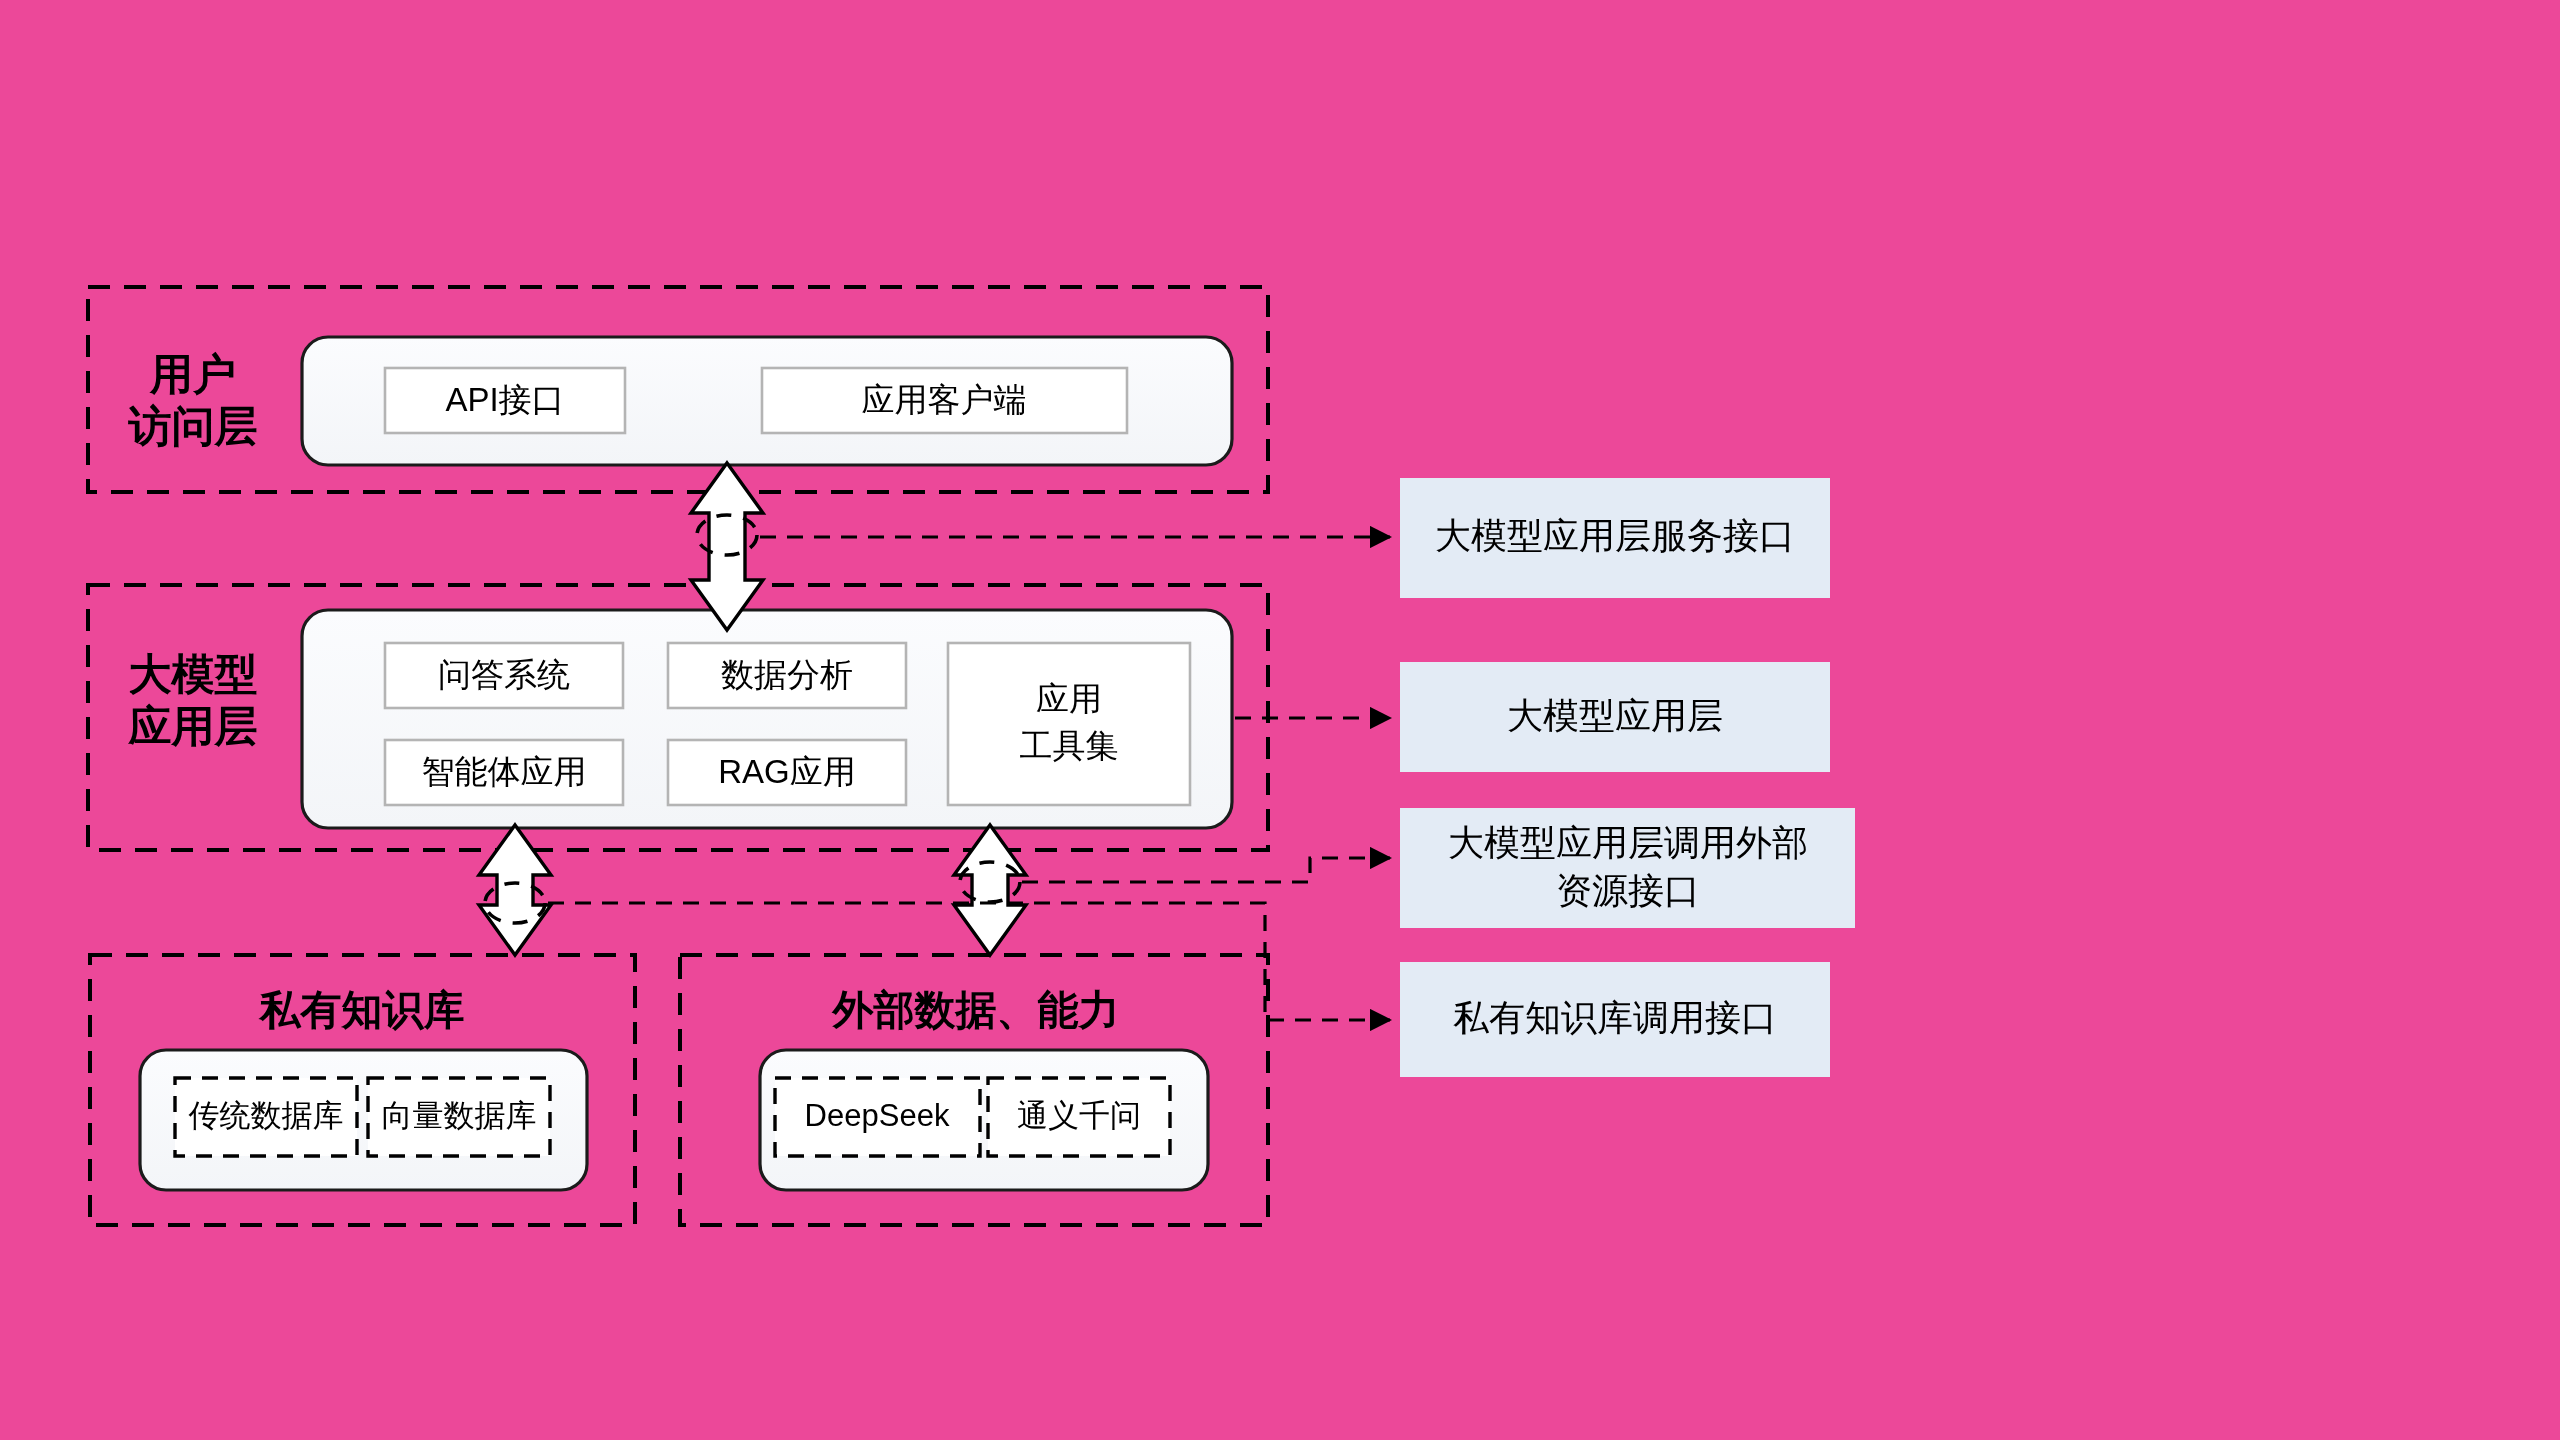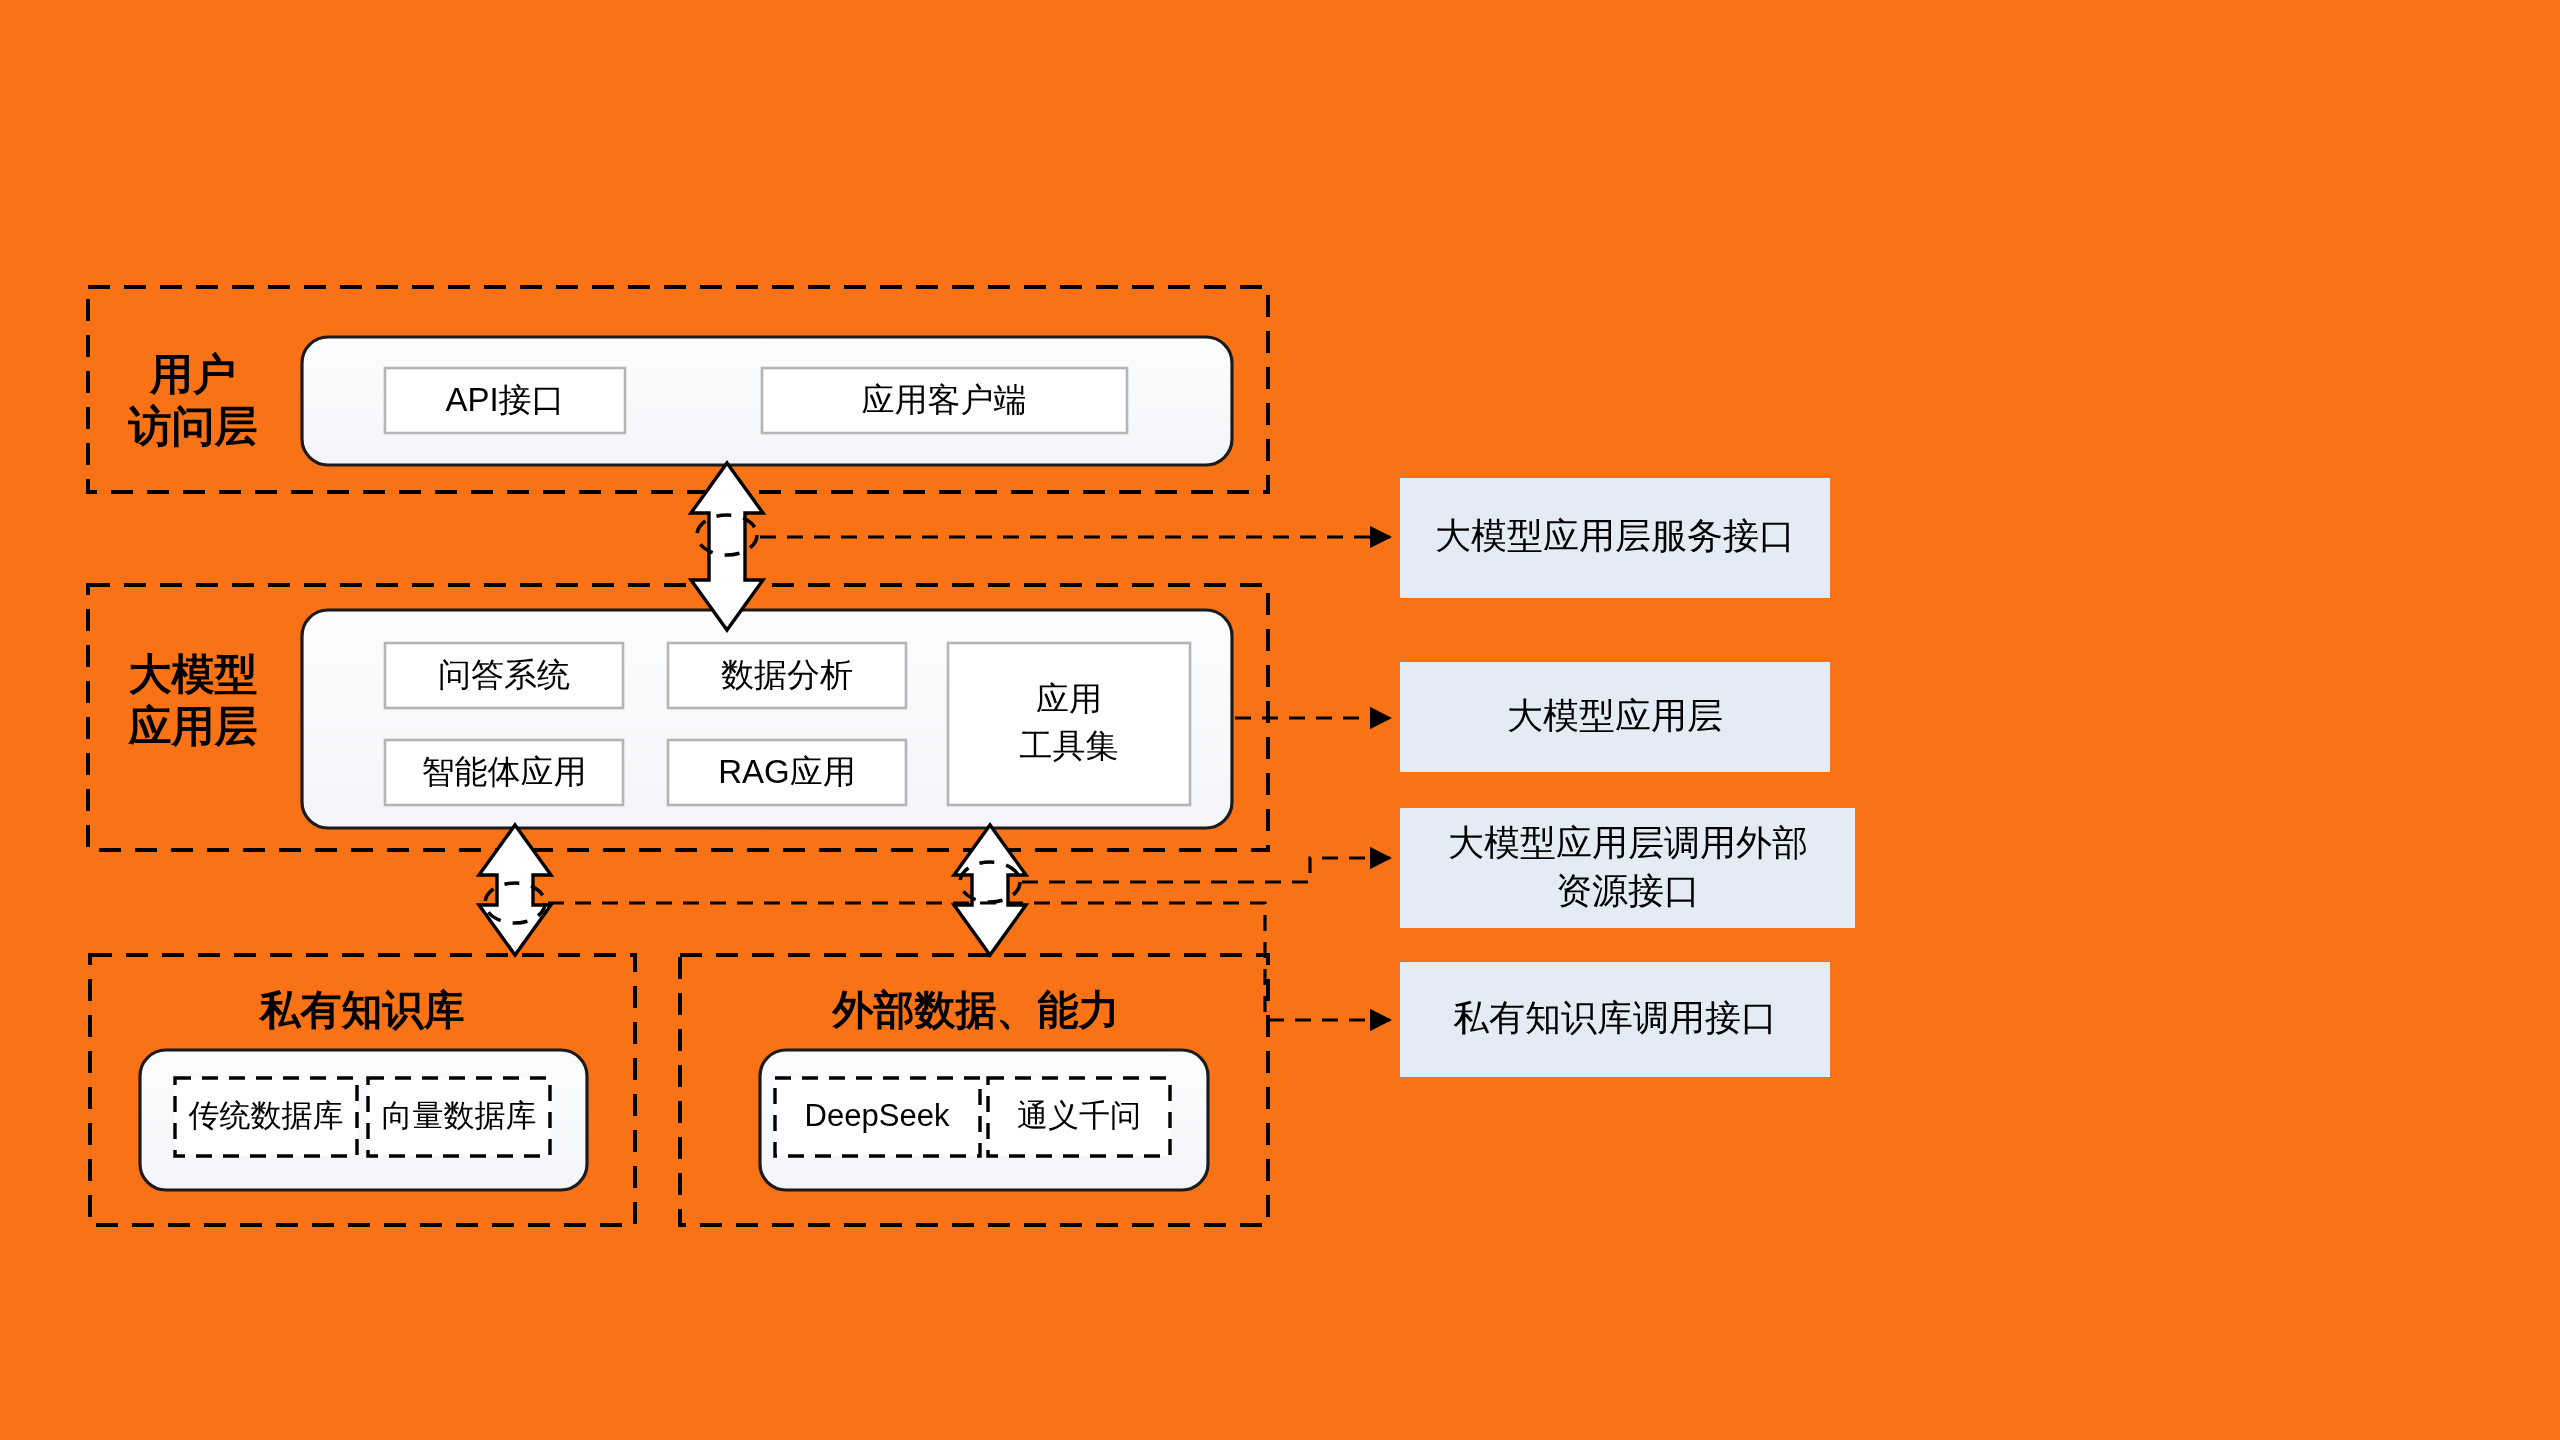--- a/index.html
+++ b/index.html
@@ -10,21 +10,21 @@
   body {
     width: 2560px;
     height: 1440px;
     font-family: "Liberation Sans", "DejaVu Sans", sans-serif;
     overflow: hidden;
   }
   #diagram-root {
     position: relative;
     width: 2560px;
     height: 1440px;
-    background: #f97316;
+    background: #ec4899;
   }
   svg#canvas {
     position: absolute;
     left: 0;
     top: 0;
     width: 2560px;
     height: 1440px;
     display: block;
   }
   .layer-dash {

